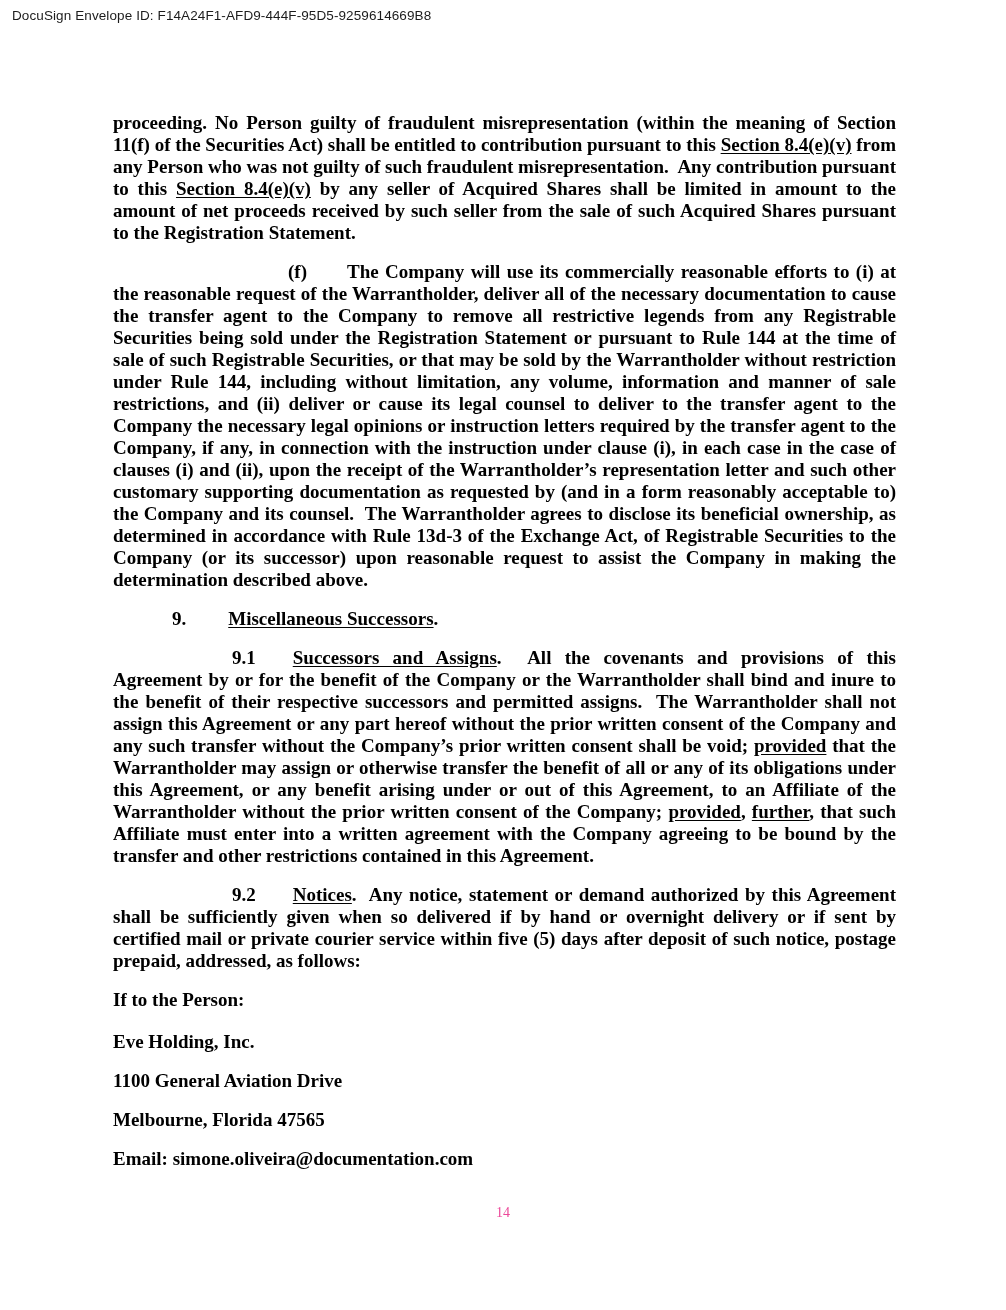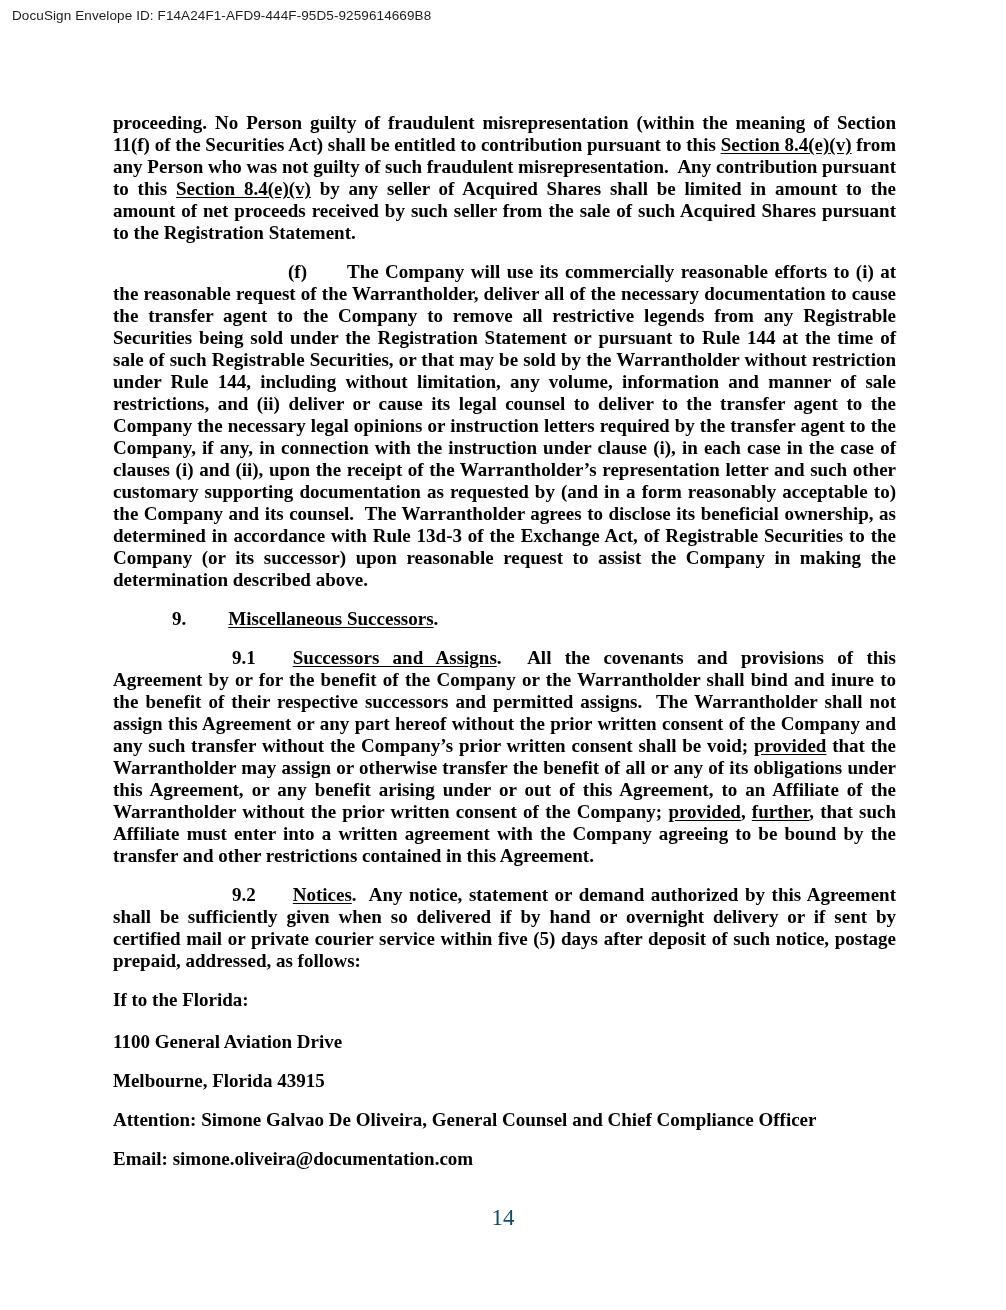--- a/index.html
+++ b/index.html
@@ -51,39 +51,39 @@
   .b-line.gap-after { margin-bottom: 20px; }
   .b-line.just { text-align: justify; }
   .seg-u { text-decoration: underline; text-underline-offset: 2px; }
   .tab { display: inline-block; }
   .page-number {
     position: absolute;
     top: 1205px;
     left: 0;
     width: 100%;
     text-align: center;
-    font-size: 23px;
-    color: #0c4a6e;
+    font-size: 14px;
+    color: #ec4899;
   }
 </style>
 </head>
 <body>
 
 <div class="page">
 
   <div class="docusign-header">DocuSign Envelope ID: F14A24F1-AFD9-444F-95D5-9259614669B8</div>
 
   <div class="content" id="doc-blocks">
       <p class="b-cont"><span>proceeding. No Person guilty of fraudulent misrepresentation (within the meaning of Section 11(f) of the Securities Act) shall be entitled to contribution pursuant to this </span><span class="seg-u">Section 8.4(e)(v)</span><span> from any Person who was not guilty of such fraudulent misrepresentation.&nbsp; Any contribution pursuant to this </span><span class="seg-u">Section 8.4(e)(v)</span><span> by any seller of Acquired Shares shall be limited in amount to the amount of net proceeds received by such seller from the sale of such Acquired Shares pursuant to the Registration Statement.</span></p>
       <p class="b-f"><span>(f)</span><span class="tab" style="width: 40px;"></span><span>The Company will use its commercially reasonable efforts to (i) at the reasonable request of the Warrantholder, deliver all of the necessary documentation to cause the transfer agent to the Company to remove all restrictive legends from any Registrable Securities being sold under the Registration Statement or pursuant to Rule 144 at the time of sale of such Registrable Securities, or that may be sold by the Warrantholder without restriction under Rule 144, including without limitation, any volume, information and manner of sale restrictions, and (ii) deliver or cause its legal counsel to deliver to the transfer agent to the Company the necessary legal opinions or instruction letters required by the transfer agent to the Company, if any, in connection with the instruction under clause (i), in each case in the case of clauses (i) and (ii), upon the receipt of the Warrantholder’s representation letter and such other customary supporting documentation as requested by (and in a form reasonably acceptable to) the Company and its counsel.&nbsp; The Warrantholder agrees to disclose its beneficial ownership, as determined in accordance with Rule 13d-3 of the Exchange Act, of Registrable Securities to the Company (or its successor) upon reasonable request to assist the Company in making the determination described above.</span></p>
       <p class="b-h9"><span>9.</span><span class="tab" style="width: 42px;"></span><span class="seg-u">Miscellaneous Successors</span><span>.</span></p>
       <p class="b-num"><span>9.1</span><span class="tab" style="width: 37px;"></span><span class="seg-u">Successors and Assigns</span><span>.&nbsp; All the covenants and provisions of this Agreement by or for the benefit of the Company or the Warrantholder shall bind and inure to the benefit of their respective successors and permitted assigns.&nbsp; The Warrantholder shall not assign this Agreement or any part hereof without the prior written consent of the Company and any such transfer without the Company’s prior written consent shall be void; </span><span class="seg-u">provided</span><span> that the Warrantholder may assign or otherwise transfer the benefit of all or any of its obligations under this Agreement, or any benefit arising under or out of this Agreement, to an Affiliate of the Warrantholder without the prior written consent of the Company; </span><span class="seg-u">provided</span><span>, </span><span class="seg-u">further</span><span>, that such Affiliate must enter into a written agreement with the Company agreeing to be bound by the transfer and other restrictions contained in this Agreement.</span></p>
       <p class="b-num"><span>9.2</span><span class="tab" style="width: 37px;"></span><span class="seg-u">Notices</span><span>.&nbsp; Any notice, statement or demand authorized by this Agreement shall be sufficiently given when so delivered if by hand or overnight delivery or if sent by certified mail or private courier service within five (5) days after deposit of such notice, postage prepaid, addressed, as follows:</span></p>
-      <p class="b-line gap-after"><span>If to the Florida:</span></p>
+      <p class="b-line gap-after"><span>If to the Person:</span></p>
+      <p class="b-line"><span>Eve Holding, Inc.</span></p>
       <p class="b-line"><span>1100 General Aviation Drive</span></p>
-      <p class="b-line"><span>Melbourne, Florida 43915</span></p>
-      <p class="b-line just"><span>Attention: Simone Galvao De Oliveira, General Counsel and Chief Compliance Officer</span></p>
+      <p class="b-line"><span>Melbourne, Florida 47565</span></p>
       <p class="b-line"><span>Email: simone.oliveira@documentation.com</span></p>
     </div>
 
   <div class="page-number">14</div>
 
 </div>
 
 </body></html>

